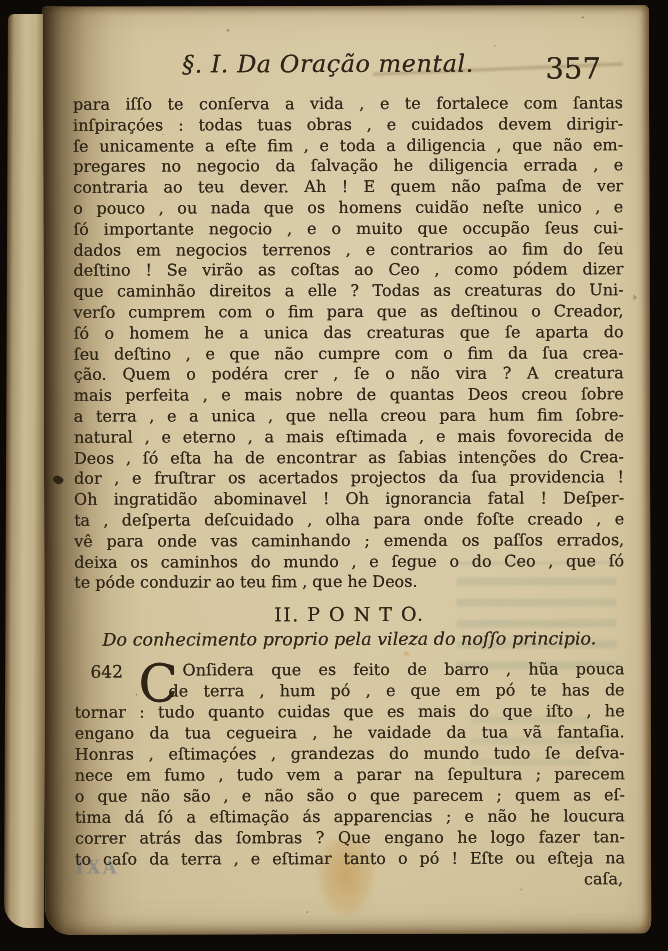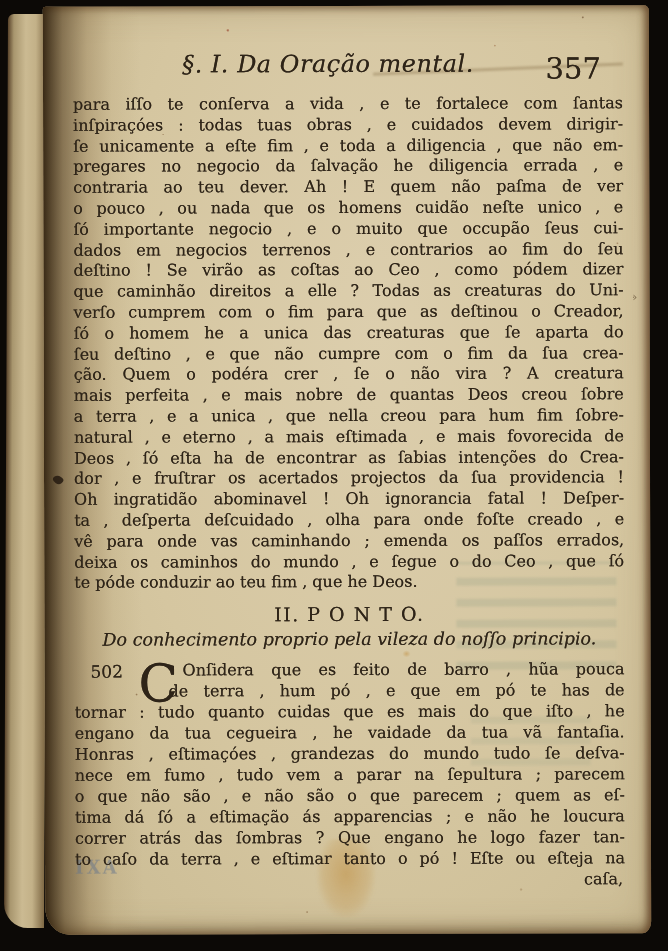--- a/index.html
+++ b/index.html
@@ -184,21 +184,21 @@
       <div class="ln">ta , deſperta deſcuidado , olha para onde foſte creado , e</div>
       <div class="ln">vê para onde vas caminhando ; emenda os paſſos errados,</div>
       <div class="ln">deixa os caminhos do mundo , e ſegue o do Ceo , que ſó</div>
       <div class="ln last">te póde conduzir ao teu fim , que he Deos.</div>
     </div>
 
     <div class="ponto">II. P O N T O.</div>
     <div class="ponto-sub">Do conhecimento proprio pela vileza do noſſo principio.</div>
 
     <div class="para2">
-      <div class="p2-num">502</div>
+      <div class="p2-num">642</div>
       <div class="dropcap">C</div>
       <div class="ln ind1">Onſidera que es feito de barro , hũa pouca</div>
       <div class="ln ind2">de terra , hum pó , e que em pó te has de</div>
       <div class="ln">tornar : tudo quanto cuidas que es mais do que iſto , he</div>
       <div class="ln">engano da tua cegueira , he vaidade da tua vã fantaſia.</div>
       <div class="ln">Honras , eſtimaçóes , grandezas do mundo tudo ſe deſva-</div>
       <div class="ln">nece em fumo , tudo vem a parar na ſepultura ; parecem</div>
       <div class="ln">o que não são , e não são o que parecem ; quem as eſ-</div>
       <div class="ln">tima dá ſó a eſtimação ás apparencias ; e não he loucura</div>
       <div class="ln">correr atrás das ſombras ? Que engano he logo fazer tan-</div>

